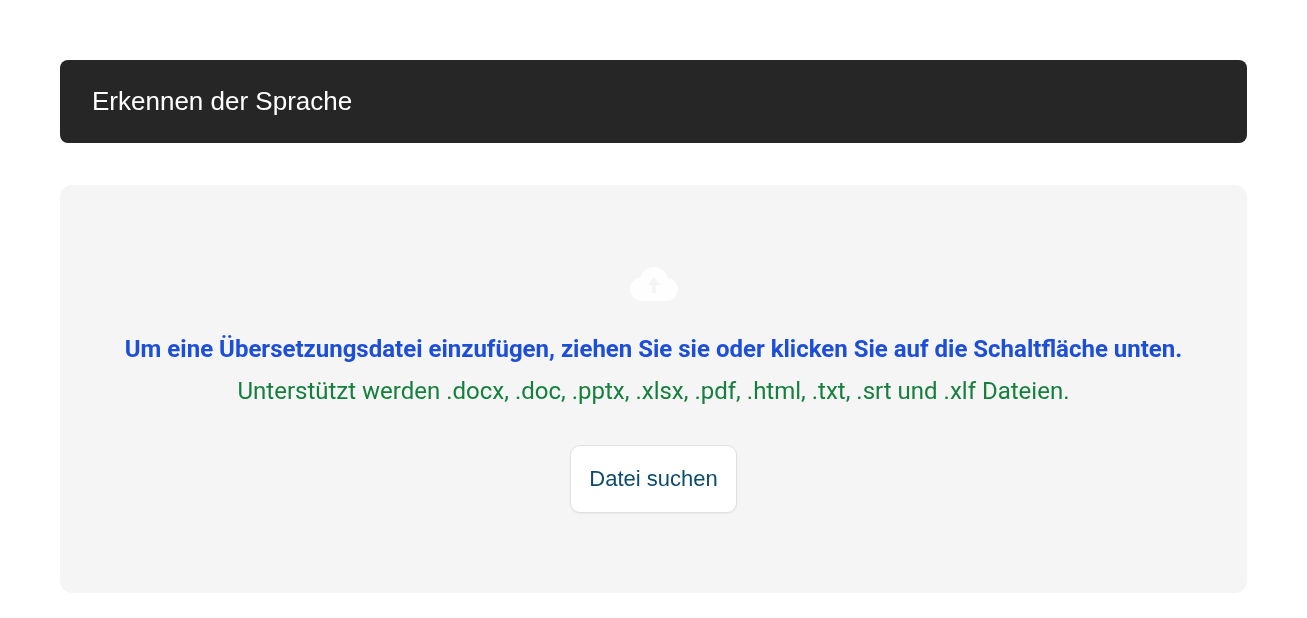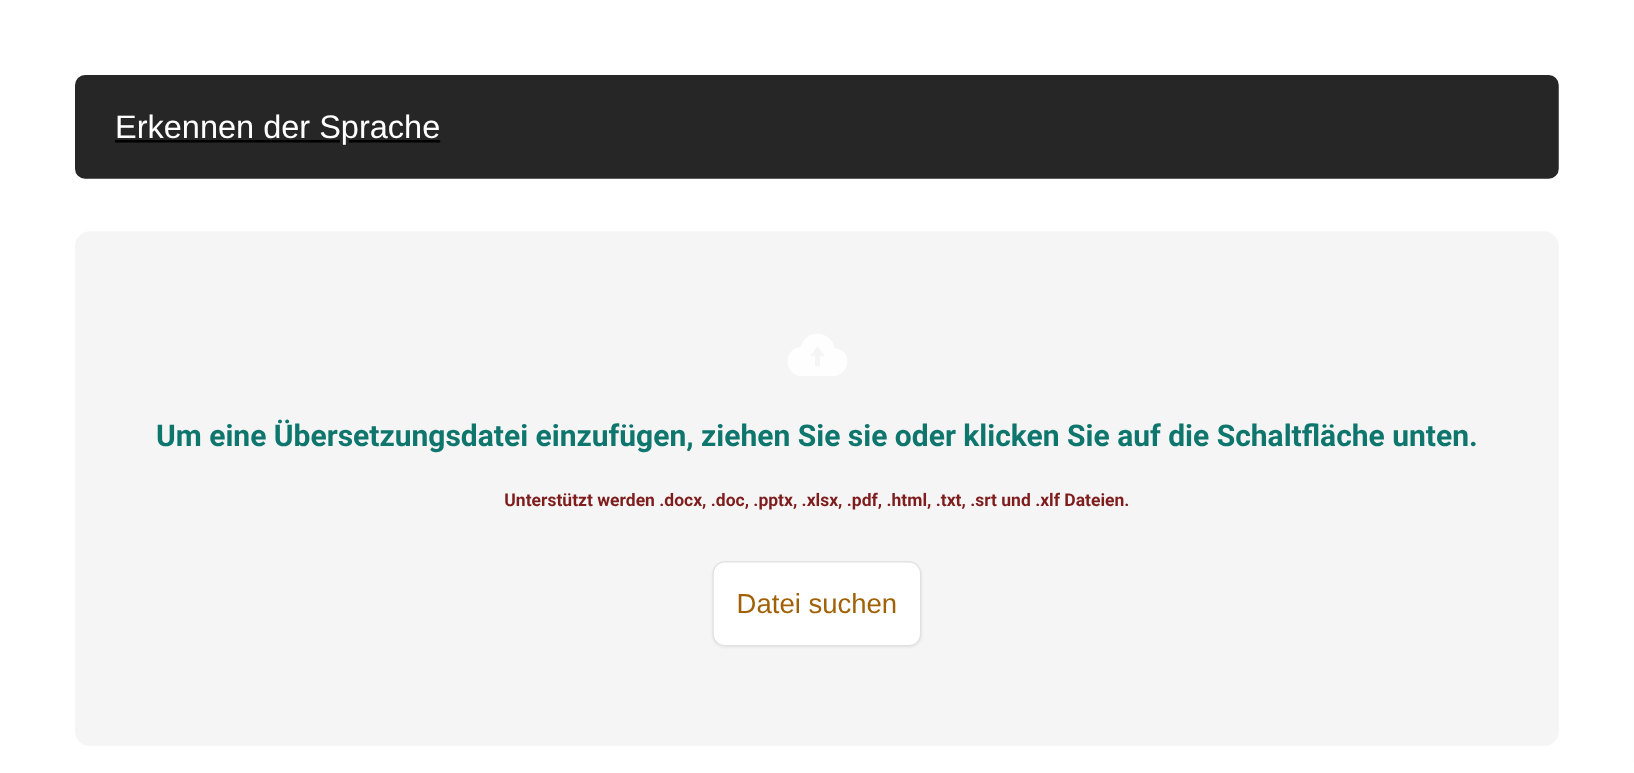--- a/index.html
+++ b/index.html
@@ -13,21 +13,20 @@
       background: #ffffff;
       padding: 60px;
       width: 1307px;
       height: 618px;
     }
     
     .language-selectors {
       display: flex;
       gap: 38px;
       margin-bottom: 42px;
-      text-decoration: underline;
     }
     
     .language-selector {
       flex: 1;
       background: #262626;
       color: #ffffff;
       padding: 26px 32px;
       border-radius: 8px;
       font-size: 26px;
       font-weight: 400;
@@ -48,41 +47,41 @@
       min-height: 380px;
     }
     
     .cloud-icon {
       color: #ffffff;
       margin-bottom: 30px;
       opacity: 0.9;
     }
     
     .dropzone-title {
-      color: #0f766e;
+      color: #1d4ed8;
       font-size: 24px;
       font-weight: 700;
-      margin-bottom: 30px;
+      margin-bottom: 14px;
     }
     
     .dropzone-subtitle {
-      color: #7f1d1d;
-      font-size: 14px;
-      font-weight: 700;
+      color: #15803d;
+      font-size: 24px;
+      font-weight: 400;
       margin-bottom: 40px;
     }
     
     .browse-button {
       background: #ffffff;
       border: 1px solid #e0e0e0;
       border-radius: 10px;
       padding: 20px 18px;
       font-size: 22px;
       font-weight: 400;
-      color: #a16207;
+      color: #0c4a6e;
       cursor: pointer;
       box-shadow: 0 1px 2px rgba(0,0,0,0.05);
     }
   </style>
 </head>
 <body>
 
 <div class="language-selectors">
   <button class="language-selector">
     <span>Erkennen der Sprache</span>

